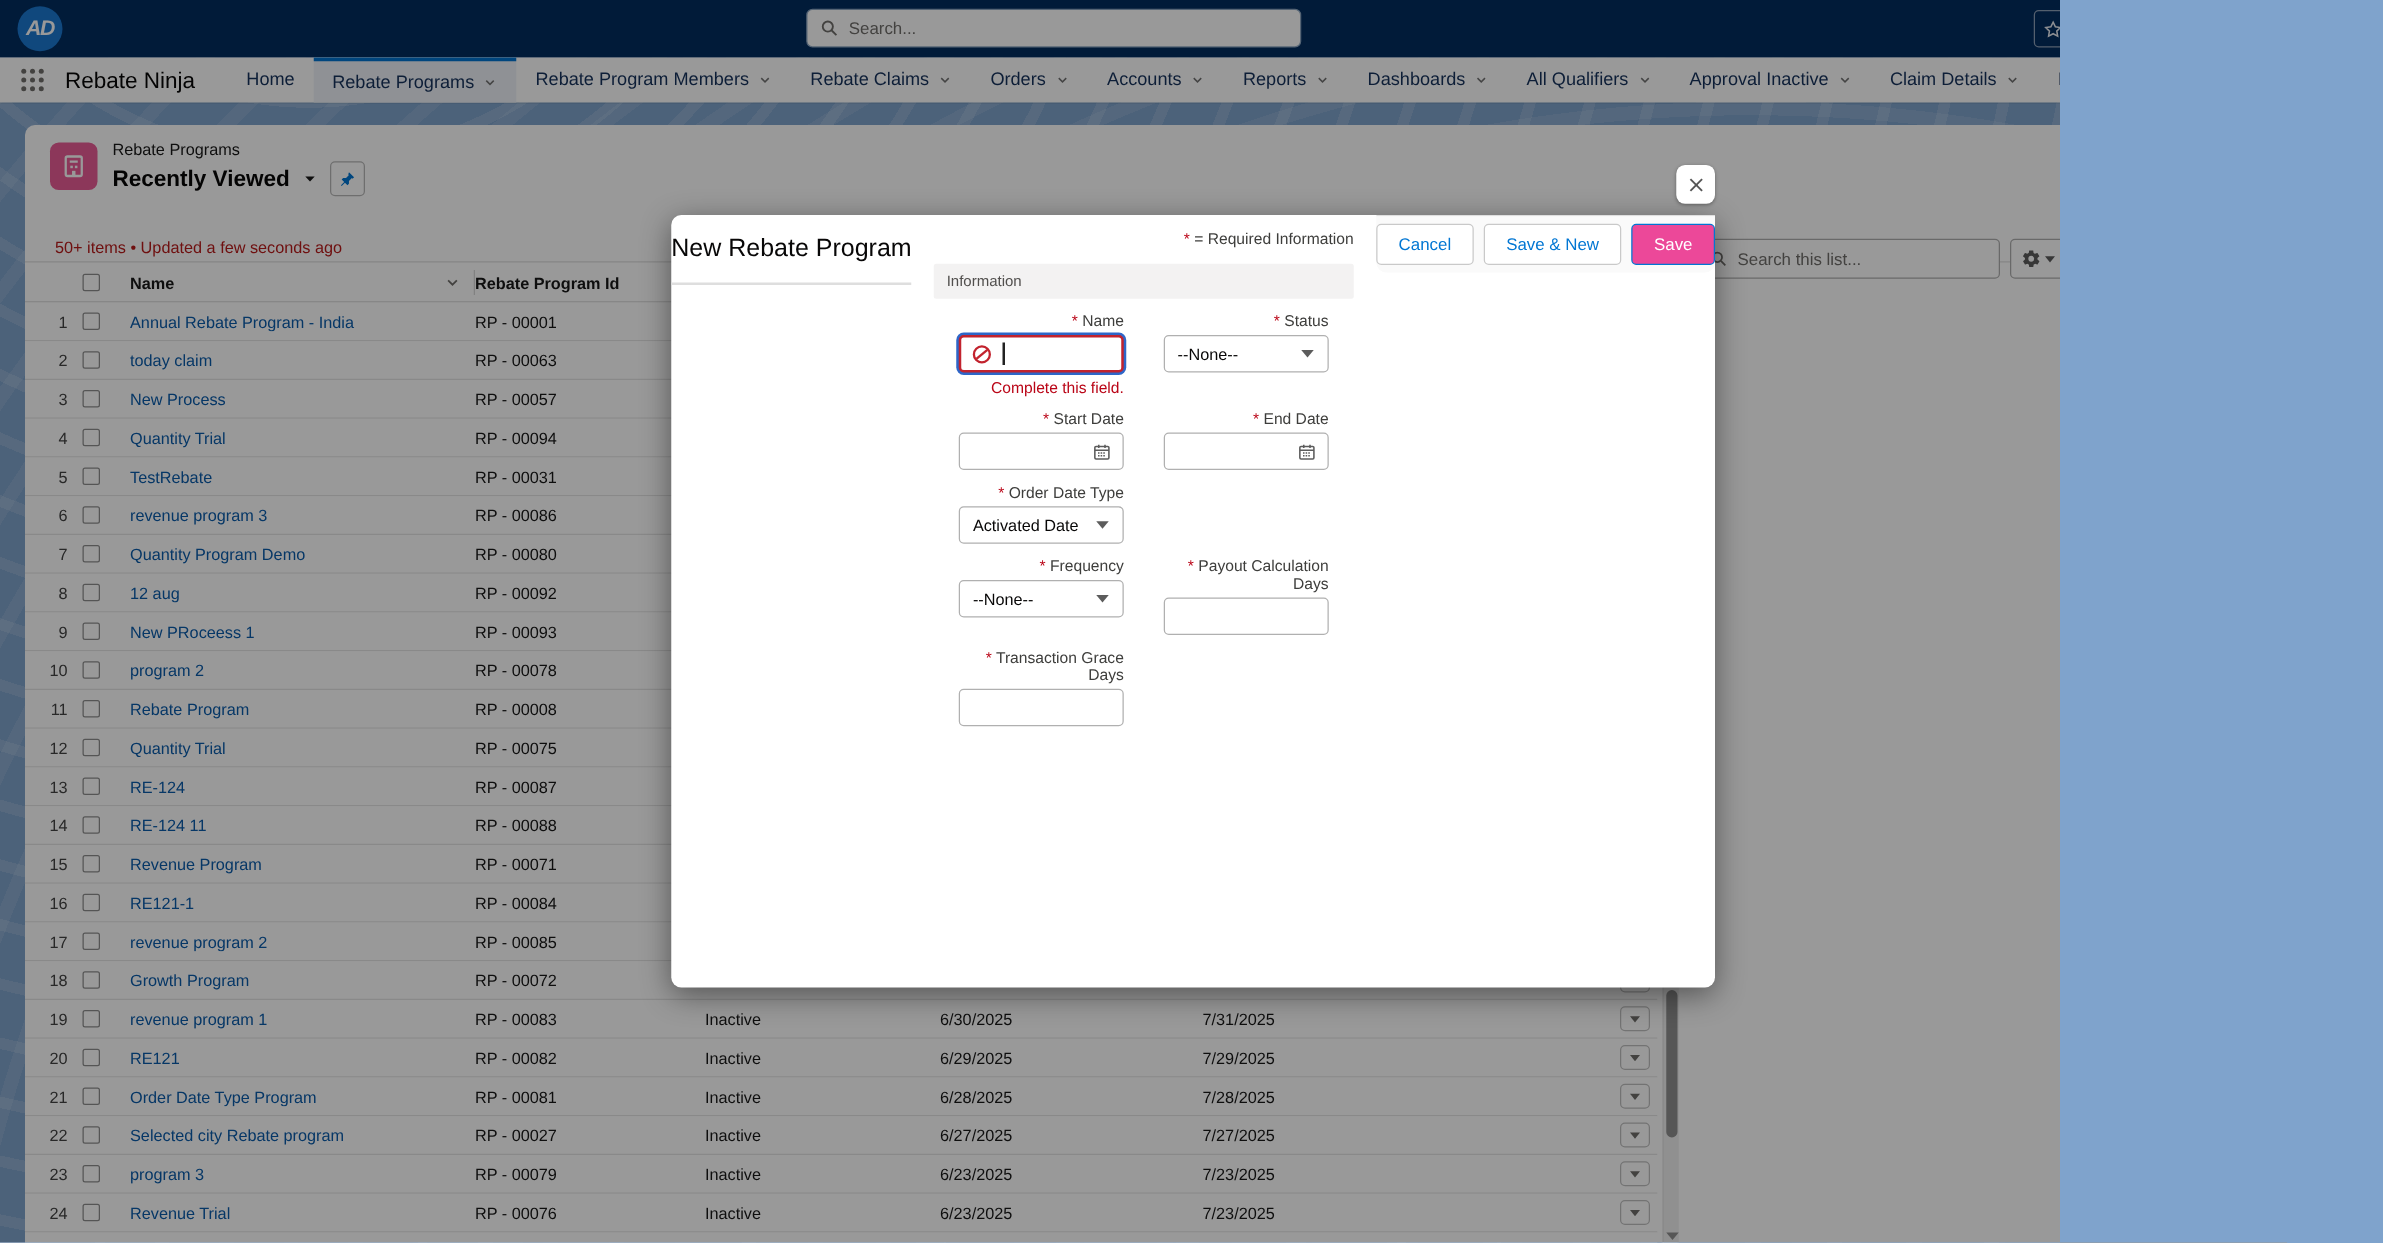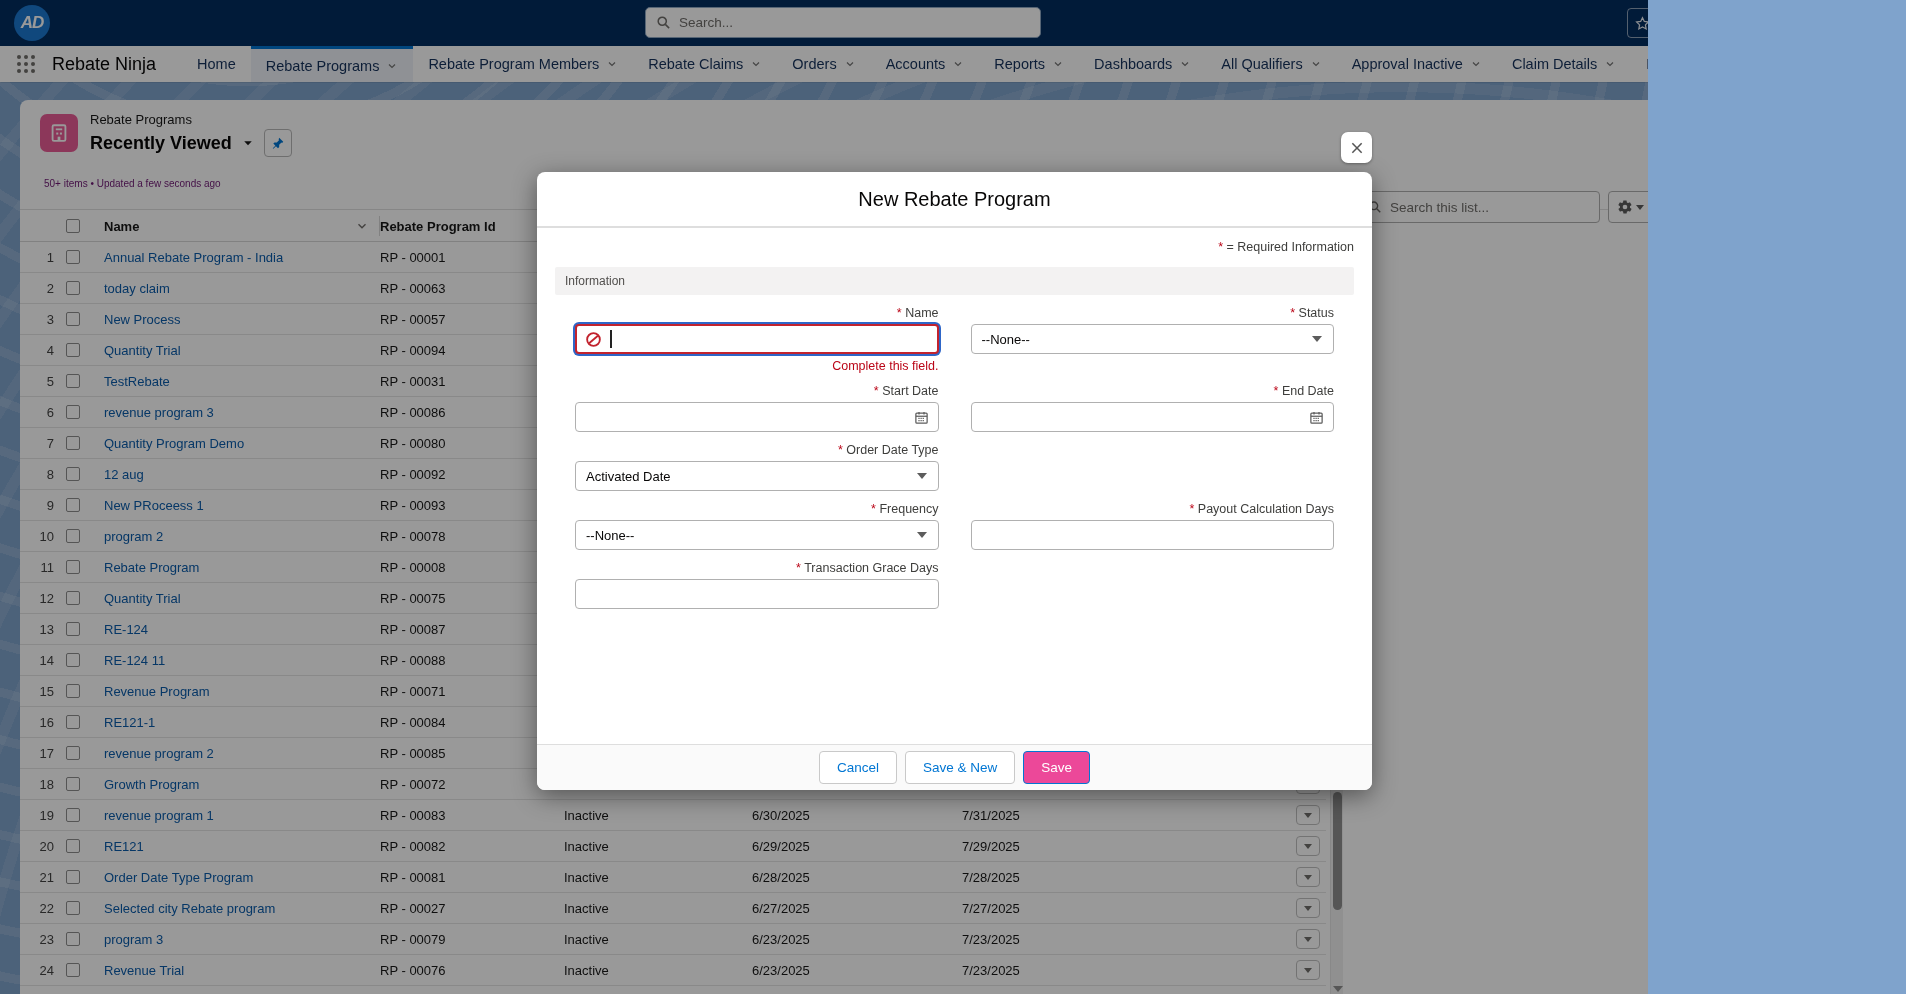--- a/index.html
+++ b/index.html
@@ -50,21 +50,21 @@
     border-radius:8px 8px 0 0; z-index:1; }
   .lv-header { position:absolute; left:0; top:0; width:100%; height:110px; border-bottom:1px solid #E0E0E0; }
   .obj-icon { position:absolute; left:20px; top:14px; width:38px; height:38px; border-radius:7px; background:#EA5C96;
     display:flex; align-items:center; justify-content:center; }
   .lv-titles { position:absolute; left:70px; top:12px; }
   .lv-obj-label { font-size:13px; color:#181818; }
   .lv-view-row { display:flex; align-items:center; gap:10px; margin-top:2px; }
   .lv-view-name { font-size:18px; font-weight:700; color:#080707; }
   .pin-btn { width:28px; height:28px; border:1px solid #B8B8B8; border-radius:4px; background:#fff;
     display:flex; align-items:center; justify-content:center; color:#0176D3; }
-  .lv-meta { position:absolute; left:24px; top:78px; font-size:10px; color:#701a75; }
+  .lv-meta { position:absolute; left:24px; top:90px; font-size:13px; color:#b91c1c; }
   .hdr-actions { position:absolute; right:22px; top:14px; display:flex; }
   .btn-neutral { height:32px; padding:0 16px; background:#fff; border:1px solid #C9C9C9; color:#0176D3;
     font-size:13.5px; font-family:"Liberation Sans", sans-serif; display:flex; align-items:center; cursor:pointer; }
   .hdr-actions .btn-neutral:first-child { border-radius:4px 0 0 4px; }
   .hdr-actions .btn-neutral:last-child { border-radius:0 4px 4px 0; border-left:none; }
   .lv-controls { position:absolute; right:22px; top:62px; display:flex; align-items:center; gap:8px;margin-top:29px; }
   .list-search { width:243px; height:32px; border:1px solid #B0B0B0; border-radius:4px; background:#fff;
     display:flex; align-items:center; gap:8px; padding:0 10px; }
   .list-search input { border:none; outline:none; flex:1; font-size:13.5px; color:#222; background:transparent;
     font-family:"Liberation Sans", sans-serif; }
@@ -101,21 +101,21 @@
     border-top:5px solid #706E6B; }
   
   .vscroll { position:absolute; left:1310px; top:111px; width:13px; height:783px; background:#F1F1F1; border-left:1px solid #E3E3E3; }
   .vthumb { position:absolute; left:2px; top:581px; width:9px; height:118px; background:#8F8F8F; border-radius:5px; }
   .varrow { position:absolute; left:2px; bottom:2px; width:0; height:0; border-left:5px solid transparent;
     border-right:5px solid transparent; border-top:6px solid #8F8F8F; }
 
   
   .backdrop { position:absolute; inset:0; background:rgba(0,0,0,.40); z-index:40; }
   .modal { position:absolute; left:537px; top:172px; width:835px; height:618px; background:#fff; border-radius:8px;
-    z-index:50; box-shadow:0 6px 24px rgba(0,0,0,.45); display:flex; flex-direction:column; }
+    z-index:50; box-shadow:0 6px 24px rgba(0,0,0,.45); display:flex; }
   .modal-close { position:absolute; left:1341px; top:132px; width:31px; height:31px; background:#fff; border:none;
     border-radius:7px; z-index:51; color:#444; display:flex; align-items:center; justify-content:center;
     cursor:pointer; box-shadow:0 1px 3px rgba(0,0,0,.35); }
   .m-header { height:56px; display:flex; align-items:center; justify-content:center;
     border-bottom:2px solid #DEDEDE; }
   .m-title { font-size:20px; color:#080707; }
   .m-body { flex:1; padding:0 18px; overflow:hidden; }
   .req-legend { text-align:right; font-size:12.5px; color:#3E3E3C; margin-top:12px; }
   .red-star { color:#BA0517; }
   .sect { height:28px; background:#F3F2F2; border-radius:2px; display:flex; align-items:center; padding-left:10px;

